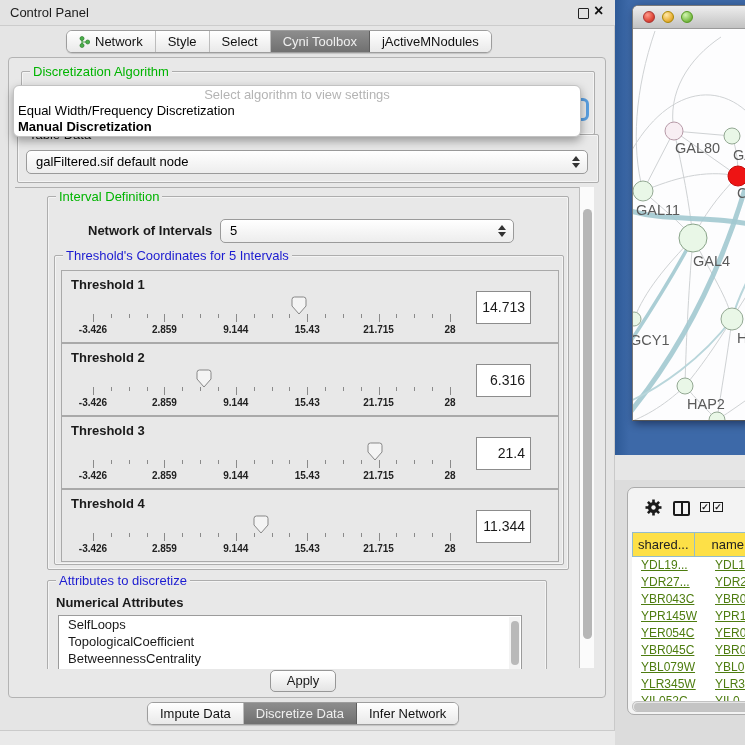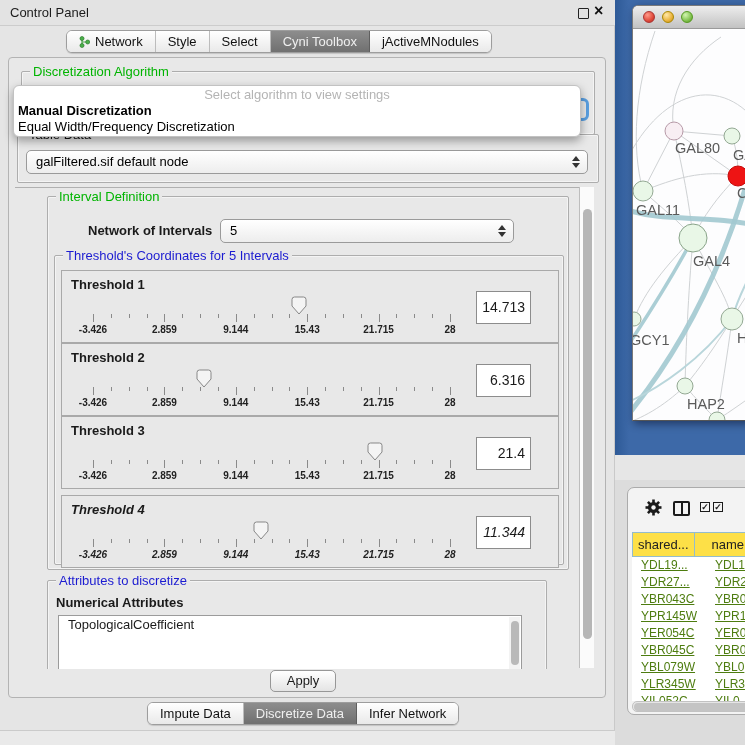--- a/index.html
+++ b/index.html
@@ -161,22 +161,22 @@
 
     <div id="outer-frame" class="abs">
 
       <div id="algo-group" class="fieldset">
         <span class="legend green">Discretization Algorithm</span>
       </div>
       <div id="algo-focus-ring" class="abs"></div>
 
       <div id="algo-popup" class="abs">
         <div class="hint">Select algorithm to view settings</div>
+        <div class="opt">Equal Width/Frequency Discretization</div>
         <div class="opt bold">Manual Discretization</div>
-        <div class="opt">Equal Width/Frequency Discretization</div>
       </div>
 
       <div id="tdata-group" class="fieldset">
         <span class="legend plain">Table Data</span>
         <div class="combo" style="left:8px; top:15px; width:562px;">
           <span>galFiltered.sif default node</span>
           <span class="spin">
               <span class="up"></span>
               <span class="down"></span>
             </span>
@@ -300,21 +300,21 @@
                   <div class="tick" style="left: 352.3px; top: 21px; height: 4px;"></div>
                   <div class="tick" style="left: 370.15px; top: 21px; height: 4px;"></div>
                   <div class="tick" style="left: 388px; top: 21px; height: 8px;"></div>
                   <div class="ticklabel" style="left: 388px; top: 31px;">28</div>
                   <svg width="16" height="19" class="thumb" style="left: 305.024px;">
                     <path d="M1,3.5 Q1,1 3.5,1 L12.5,1 Q15,1 15,3.5 L15,10 L8,18 L1,10 Z" fill="#f4f4f4" stroke="#878787"></path>
                   </svg>
                 </div>
               <div class="tval">21.4</div>
             </div>
-            <div class="tbox" style="top:239px;font-style:italic;">
+            <div class="tbox" style="top:233px;">
               <div class="tbox-label">Threshold 4</div>
               <div class="slider">
                   <div class="tick" style="left: 31px; top: 21px; height: 8px;"></div>
                   <div class="ticklabel" style="left: 31px; top: 31px;">-3.426</div>
                   <div class="tick" style="left: 48.85px; top: 21px; height: 4px;"></div>
                   <div class="tick" style="left: 66.7px; top: 21px; height: 4px;"></div>
                   <div class="tick" style="left: 84.55px; top: 21px; height: 4px;"></div>
                   <div class="tick" style="left: 102.4px; top: 21px; height: 8px;"></div>
                   <div class="ticklabel" style="left: 102.4px; top: 31px;">2.859</div>
                   <div class="tick" style="left: 120.25px; top: 21px; height: 4px;"></div>
@@ -343,21 +343,23 @@
                 </div>
               <div class="tval">11.344</div>
             </div>
           </div>
         </div>
 
         <div id="attr-group" class="fieldset">
           <span class="legend blue">Attributes to discretize</span>
           <div id="attr-label" class="abs">Numerical Attributes</div>
           <div id="attr-list" class="abs">
+            <div class="attr-item">SelfLoops</div>
               <div class="attr-item">TopologicalCoefficient</div>
+              <div class="attr-item">BetweennessCentrality</div>
               <div id="attr-scroll">
                 <div id="attr-thumb"></div>
               </div>
           </div>
         </div>
       </div>
 
       <div id="main-scroll" class="abs">
         <div id="main-thumb" class="abs"></div>
       </div>

